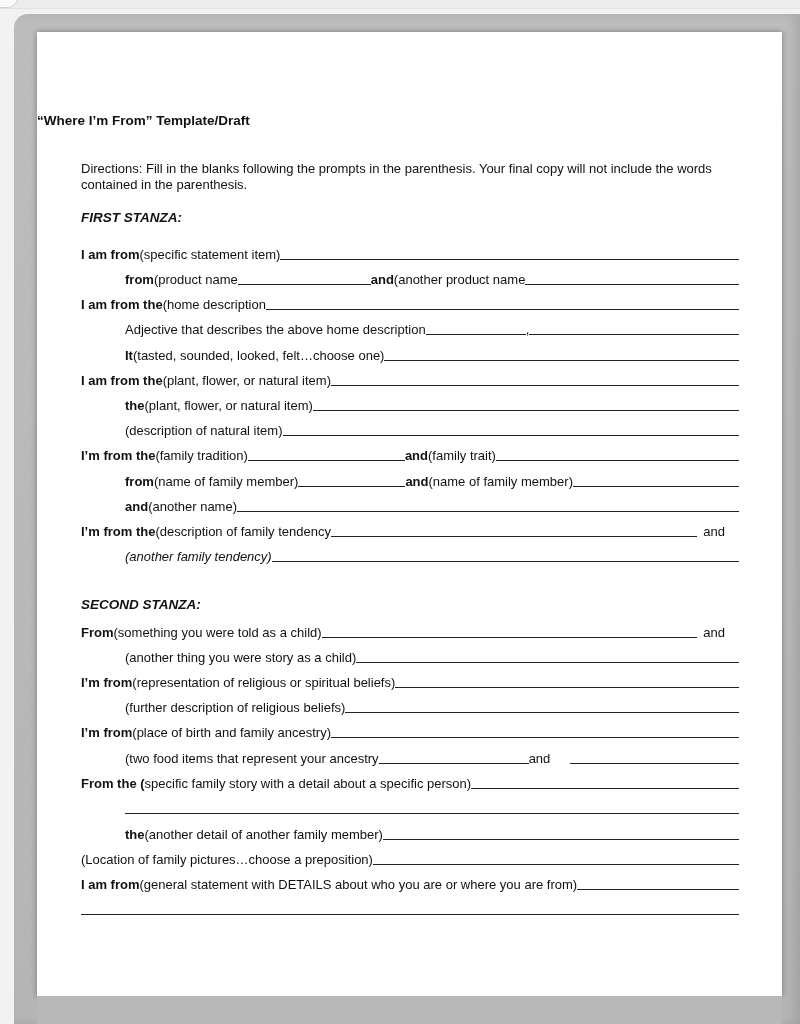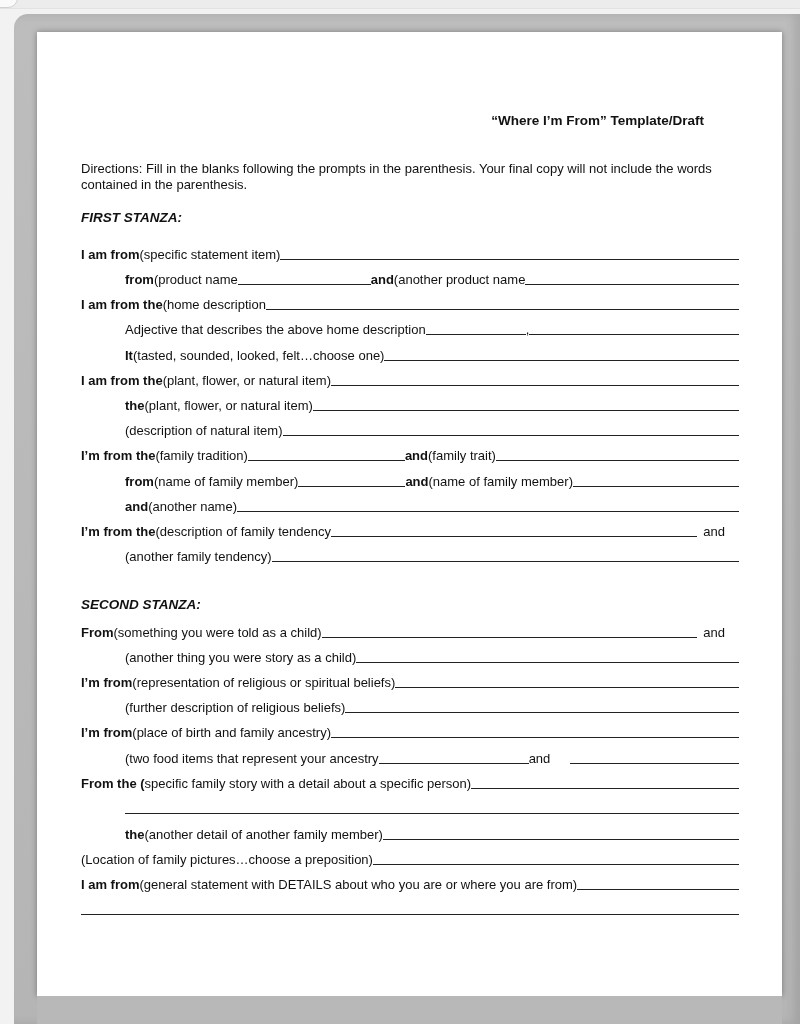--- a/index.html
+++ b/index.html
@@ -39,21 +39,21 @@
       left: 37px; top: 32px;
       width: 745px; height: 964px;
       background: #ffffff;
       box-shadow: 0 0 6px rgba(0,0,0,0.35);
       color: #111;
     }
     .title {
       position: absolute;
       left: 0; top: 81px;
       width: 667px;
-      text-align: right;
+      text-align: left;
       font-weight: bold;
       font-size: 13.5px;
     }
     .directions {
       position: absolute;
       left: 44px; top: 129px;
       width: 660px;
       font-size: 13px;
       line-height: 16px;
     }
@@ -181,21 +181,21 @@
     <span class="blank"></span>
   </div>
 
   <div class="row" style="top:489px;">
     <b class="lbl">I’m from the</b>
     <span class="lbl"> (description of family tendency</span>
     <span class="blank"></span>
     <span class="trail">and</span>
   </div>
 
-  <div class="row indent" style="top:514px;">
+  <div class="row indent" style="top:514px;font-style:italic;">
     <span class="lbl">(another family tendency)</span>
     <span class="blank"></span>
   </div>
 
   <div class="stanza-head" style="top:565px;font-style:italic;">SECOND STANZA:</div>
 
   <div class="row" style="top:590px;">
     <b class="lbl">From</b>
     <span class="lbl"> (something you were told as a child)</span>
     <span class="blank"></span>

